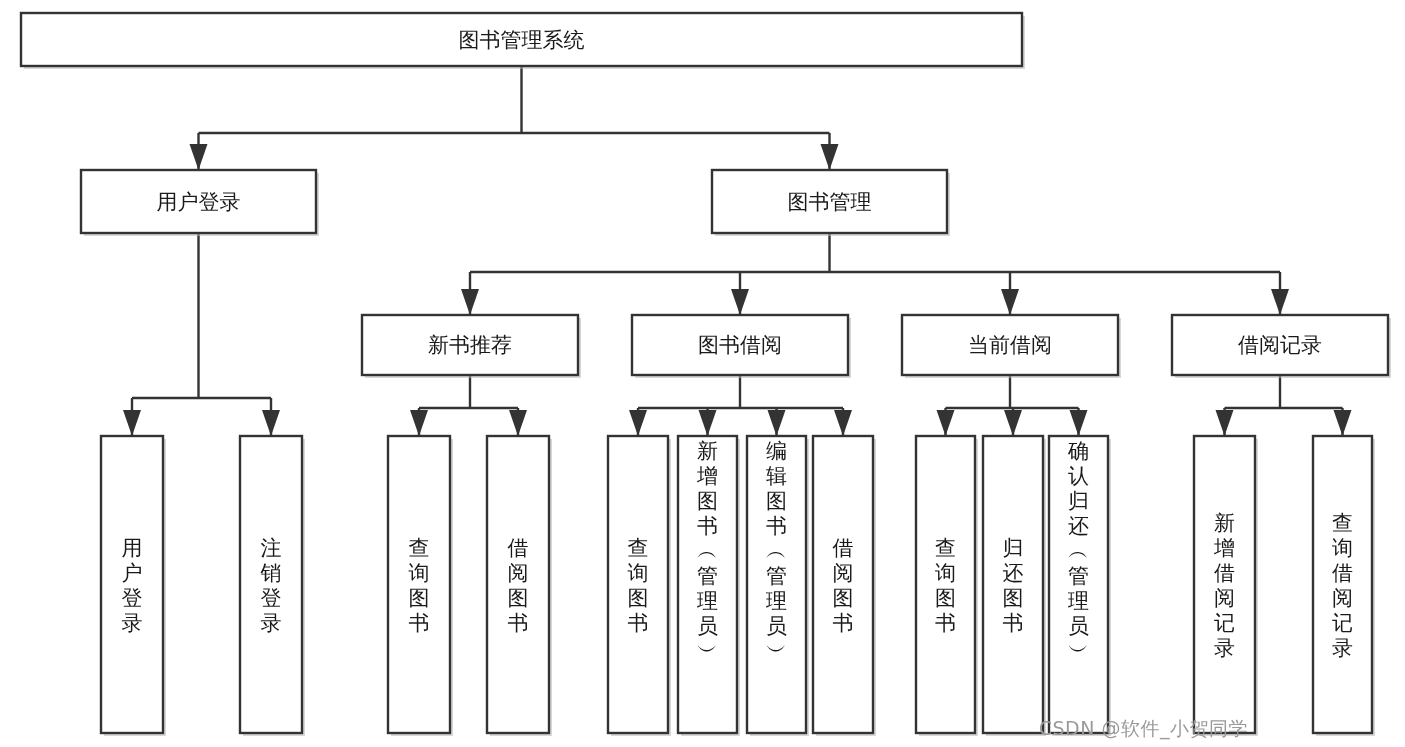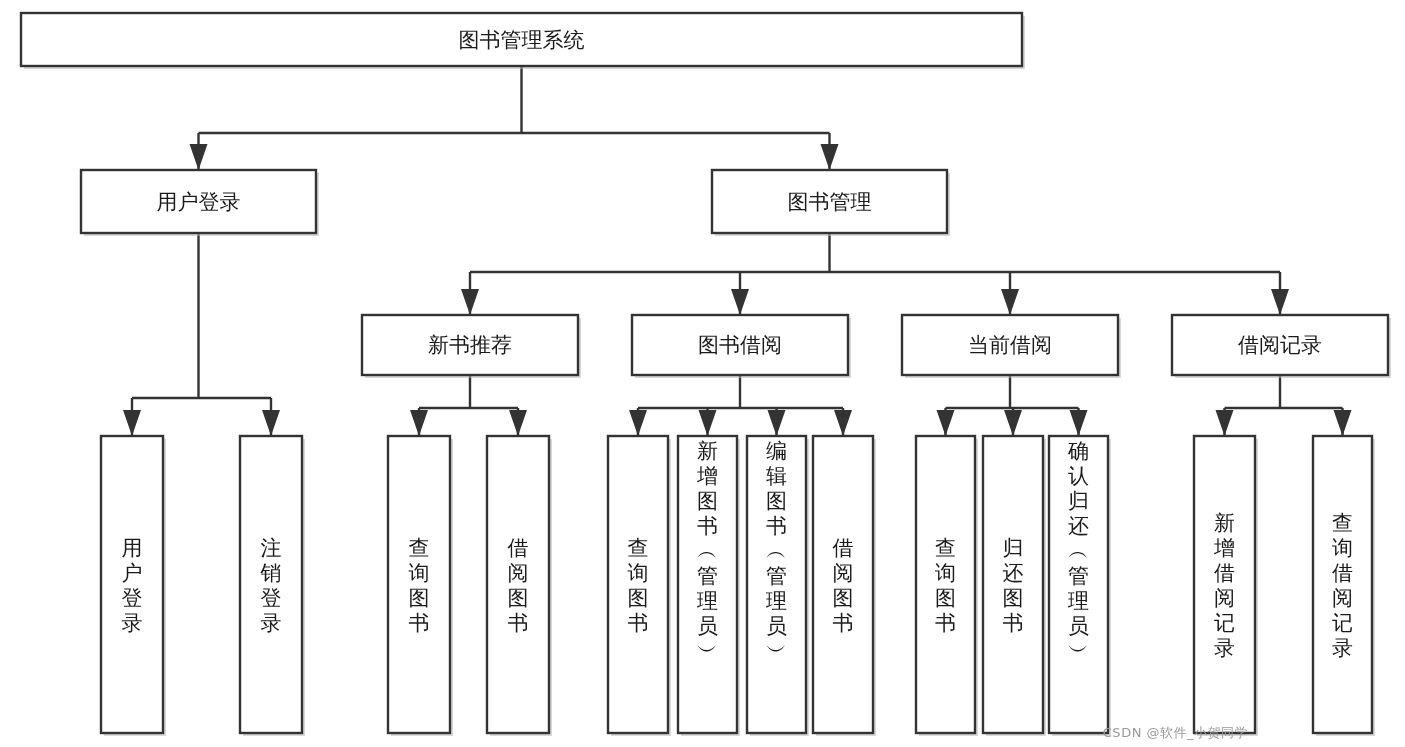--- a/index.html
+++ b/index.html
@@ -58,21 +58,21 @@
     font-family: "DejaVu Sans", "Liberation Sans", sans-serif;
     fill: #1a1a1a;
     font-size: 21px;
     text-anchor: middle;
   }
   .watermark {
     position: absolute;
     right: 10px;
     bottom: 5px;
     font-family: "DejaVu Sans", "Liberation Sans", sans-serif;
-    font-size: 13px;
+    font-size: 19px;
     color: #9a9a9a;
     letter-spacing: 0.5px;
     white-space: nowrap;
     user-select: none;
   }
 </style>
 </head>
 <body>
 
 <div id="diagram-root">

